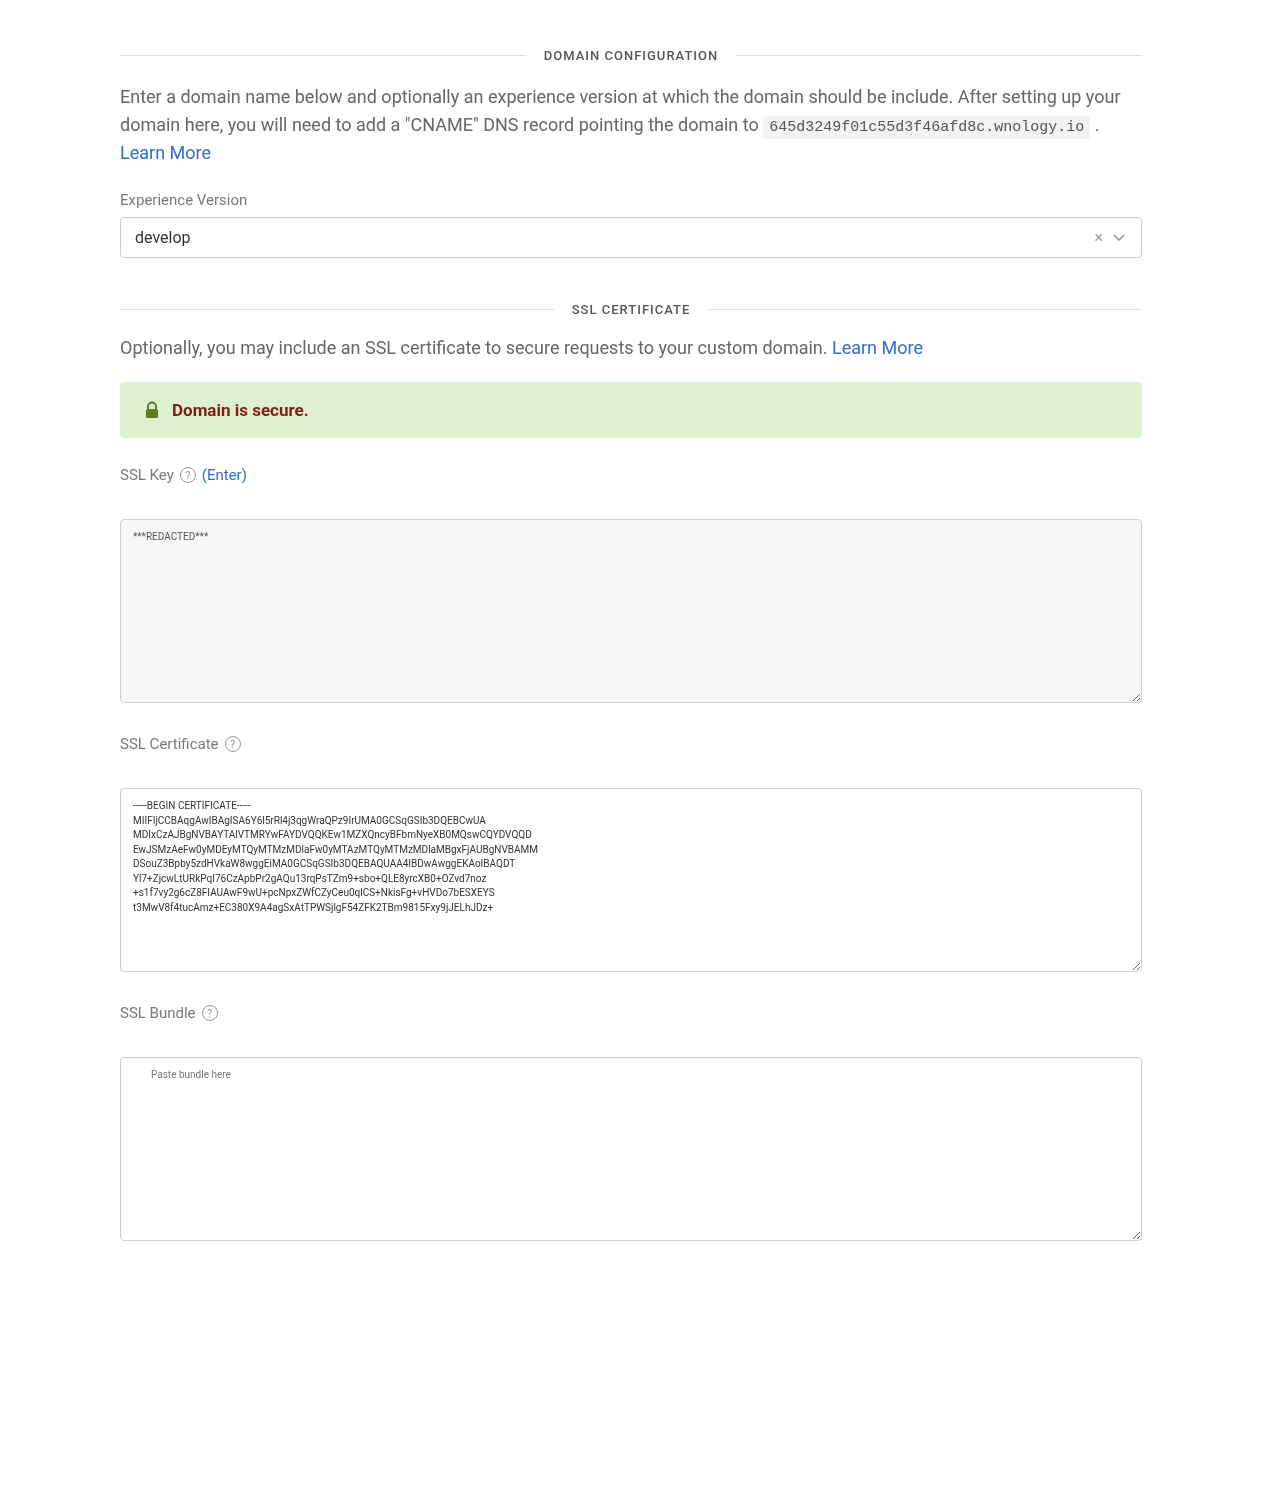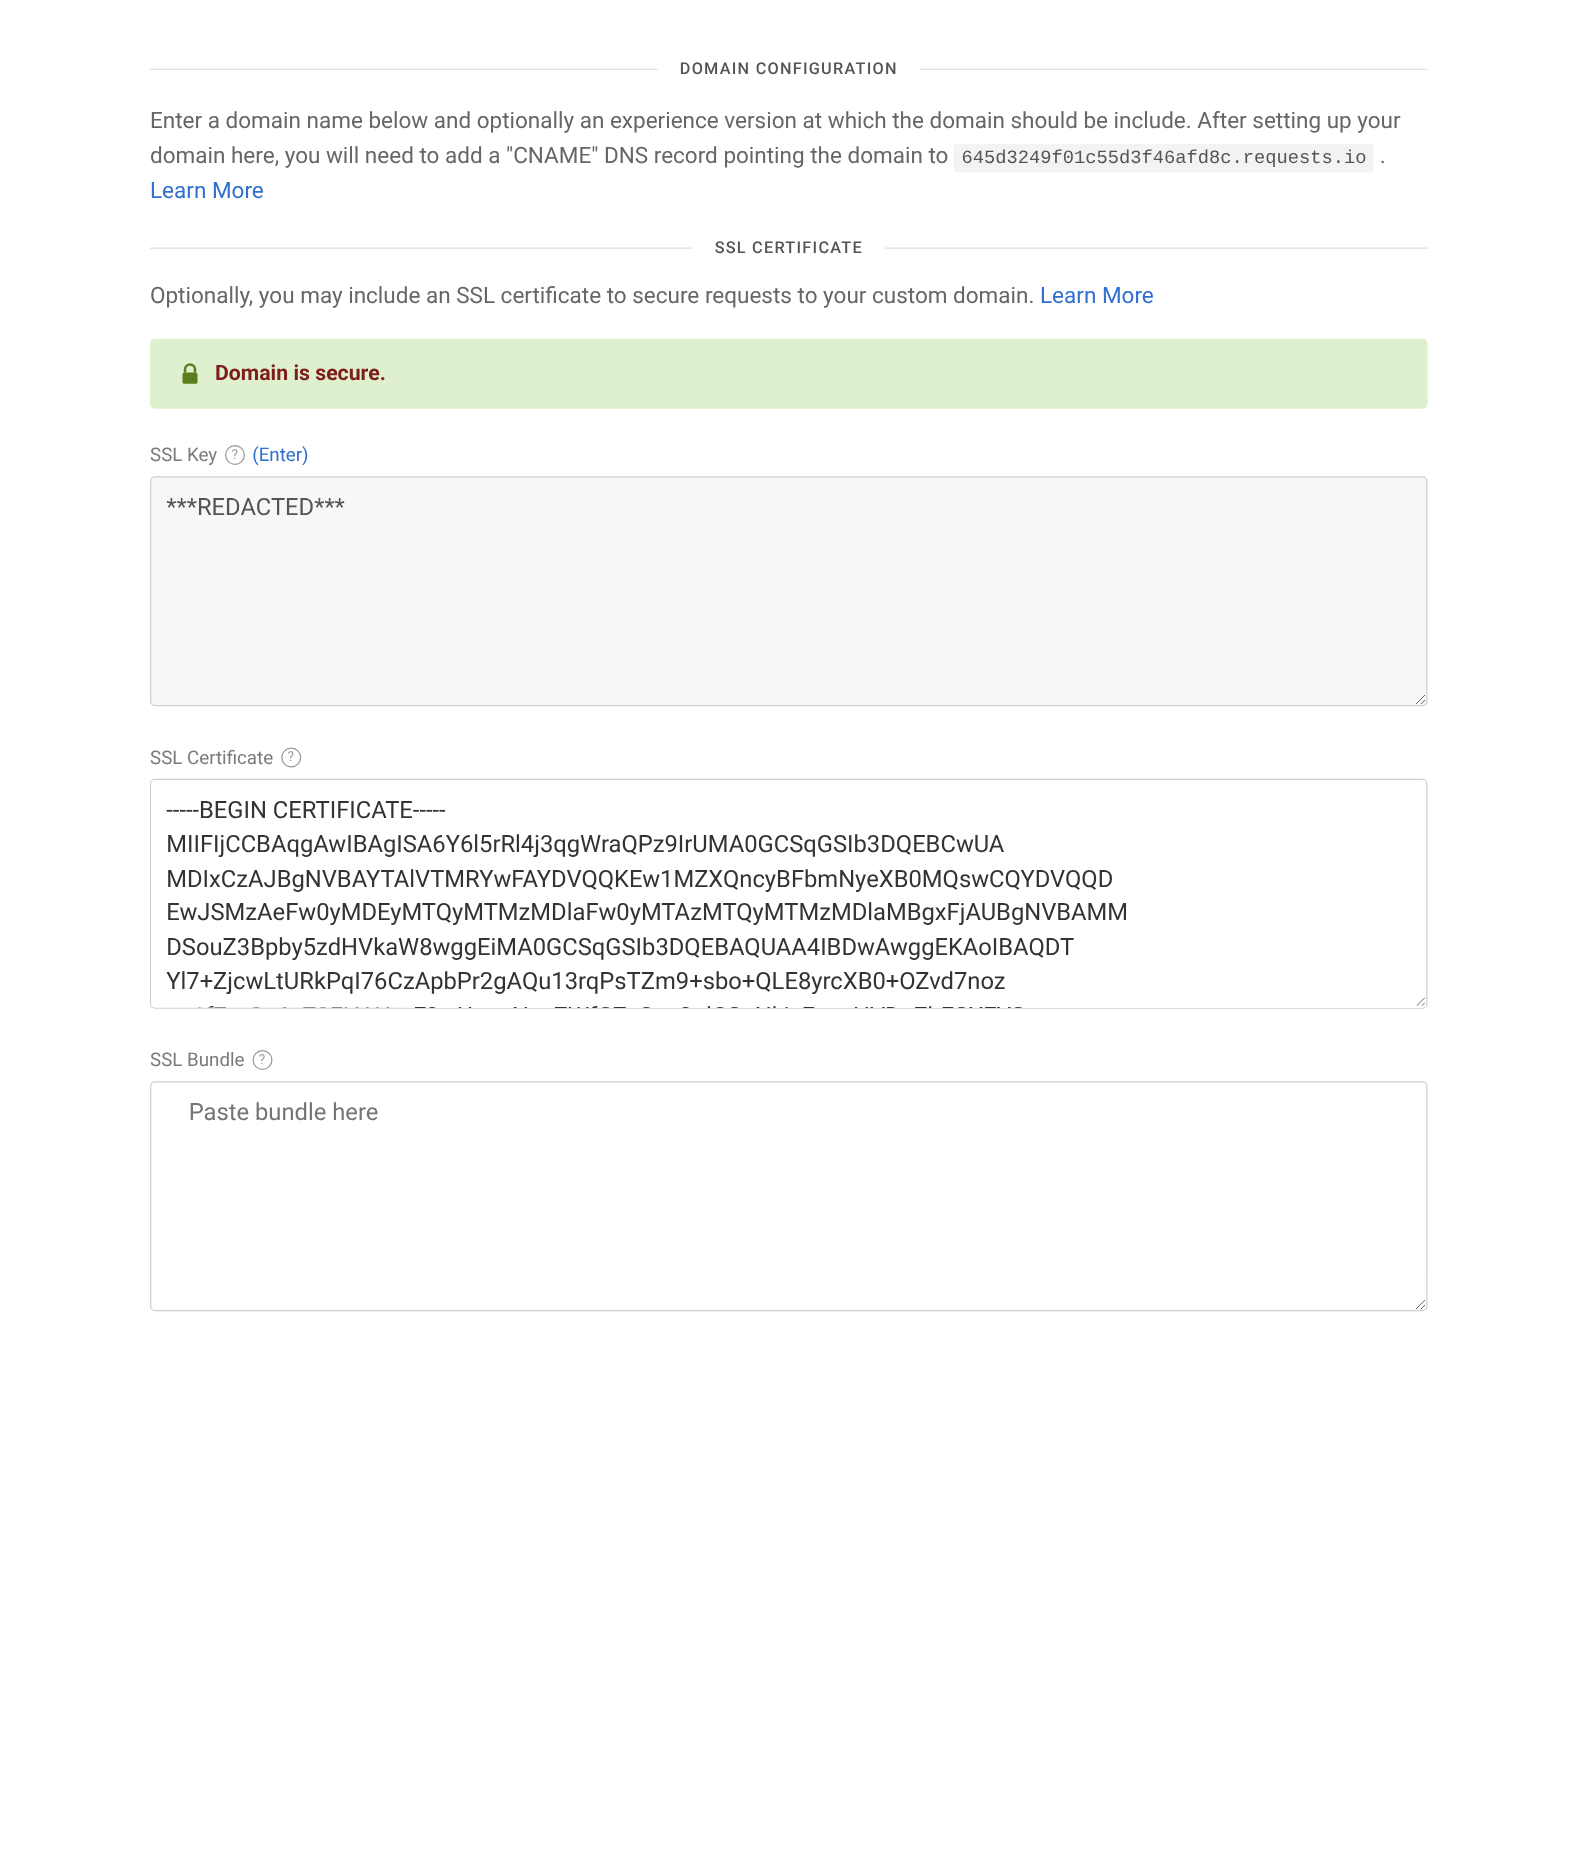--- a/index.html
+++ b/index.html
@@ -117,25 +117,26 @@
   .secure-banner .secure-text {
     color: #7f1d1d;
     font-weight: 700;
     font-size: 17px;
   }
   .textarea {
     width: 100%;
     border: 1px solid #d0d0d0;
     border-radius: 4px;
     padding: 10px 12px;
-    font-size: 19px;
+    font-size: 10px;
     font-family: inherit;
     color: #333;
     resize: both;
     line-height: 1.45;
+    margin-top: 27px;
   }
   .textarea.readonly {
     background: #f7f7f7;
     color: #555;
   }
   .textarea.cert {
     background: #fff;
     font-family: inherit;
     overflow-y: scroll;
   }
@@ -147,24 +148,38 @@
 </head>
 <body>
 
 <div class="page">
 
   <div class="section-divider">
     <span class="section-title">DOMAIN CONFIGURATION</span>
   </div>
 
   <div class="intro">
-    <span>Enter a domain name below and optionally an experience version at which the domain should be include. After setting up your domain here, you will need to add a "CNAME" DNS record pointing the domain to </span><code>645d3249f01c55d3f46afd8c.requests.io</code><span> . </span><a href="#">Learn More</a>
-  </div>
-
-
+    <span>Enter a domain name below and optionally an experience version at which the domain should be include. After setting up your domain here, you will need to add a "CNAME" DNS record pointing the domain to </span><code>645d3249f01c55d3f46afd8c.wnology.io</code><span> . </span><a href="#">Learn More</a>
+  </div>
+
+
+  <div class="field-block" style="margin-bottom:44px;">
+    <div class="label-row">
+      <span>Experience Version</span>
+    </div>
+    <div class="select-wrap">
+      <span class="select-value">develop</span>
+      <span class="select-clear">×</span>
+      <span class="select-caret">
+        <svg width="12" height="8" viewBox="0 0 12 8">
+            <path d="M1 1 L6 6 L11 1" fill="none" stroke="#9a9a9a" stroke-width="1.6"></path>
+          </svg>
+      </span>
+    </div>
+  </div>
 
   <div class="section-divider">
     <span class="section-title">SSL CERTIFICATE</span>
   </div>
 
   <div class="ssl-intro">
     <span>Optionally, you may include an SSL certificate to secure requests to your custom domain. </span><a href="#">Learn More</a>
   </div>
 
   <div class="secure-banner">

